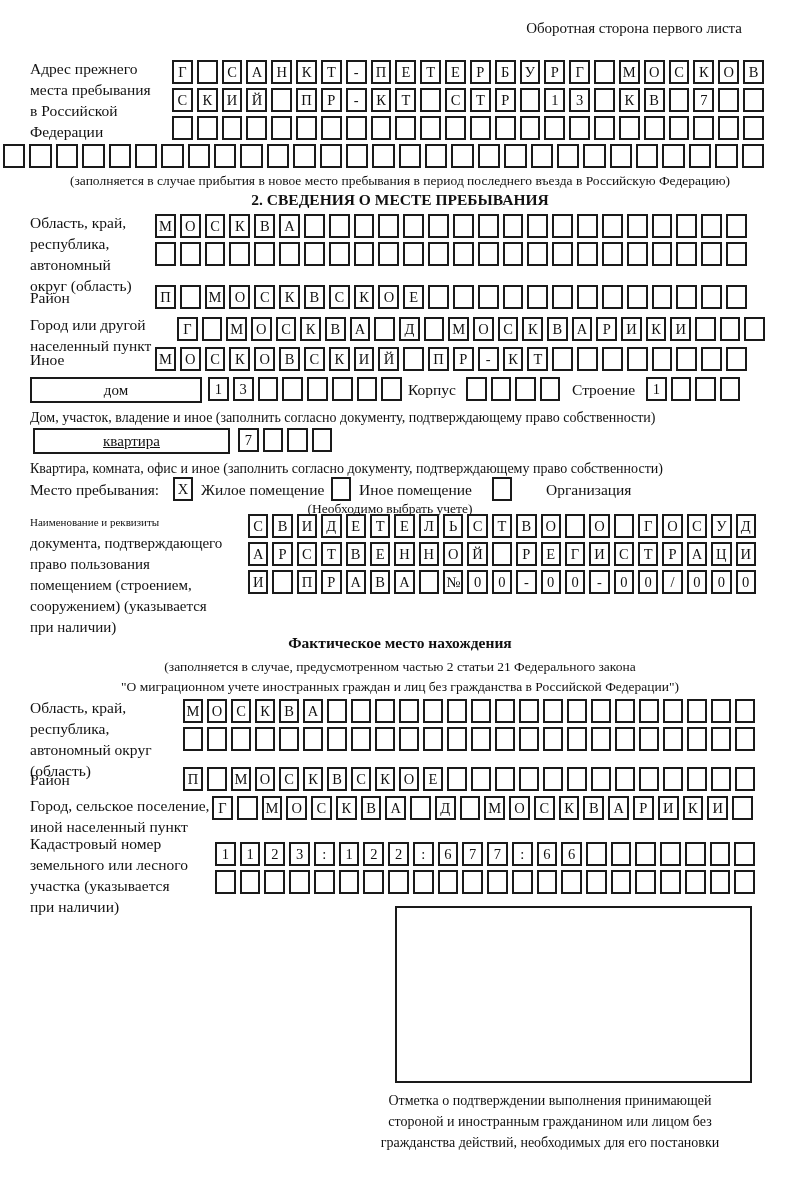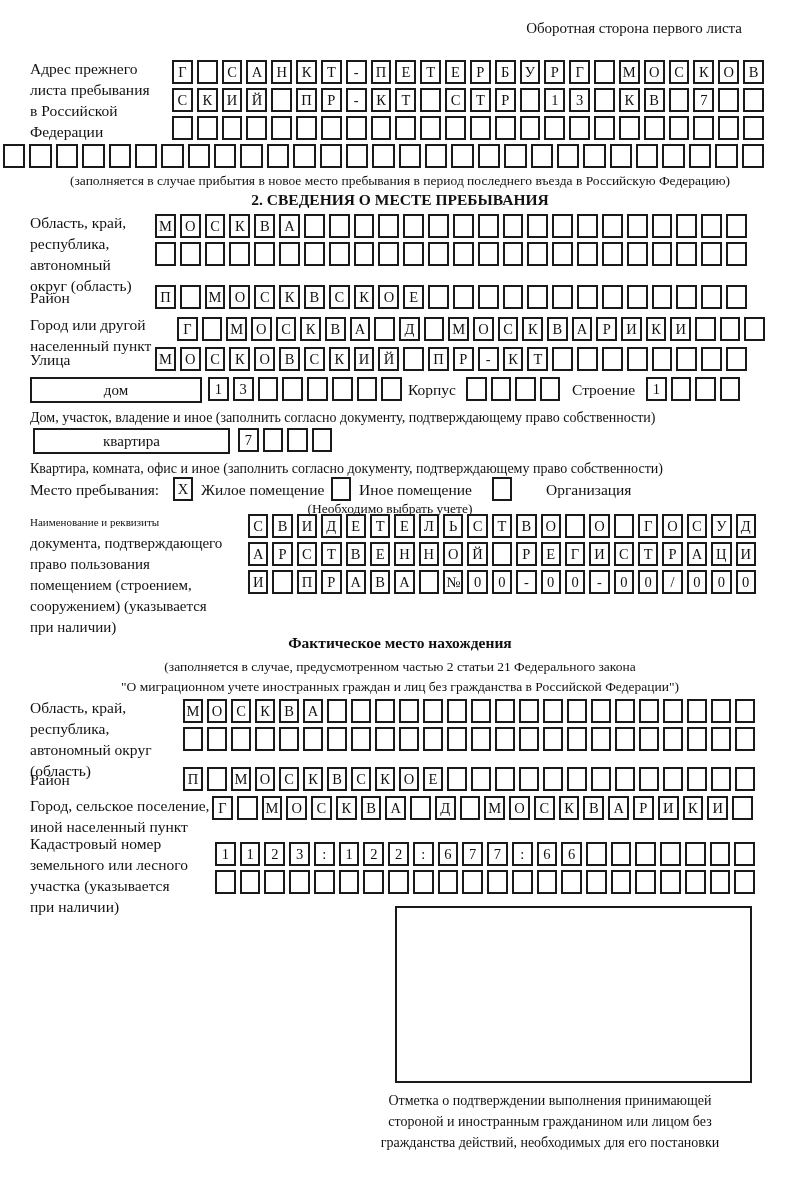--- a/index.html
+++ b/index.html
@@ -51,21 +51,21 @@
 </style>
 </head>
 <body>
 
 <div id="sheet">
 
   <div class="abs lbl" style="top:18px; right:58px; font-size:15px;">Оборотная сторона первого листа</div>
 
   <div class="abs" style="left:30px; top:58px;">
     <div class="lbl">Адрес прежнего</div>
-    <div class="lbl">листа пребывания</div>
+    <div class="lbl">места пребывания</div>
     <div class="lbl">в Российской</div>
     <div class="lbl">Федерации</div>
   </div>
   <div class="abs cells" style="left:172px; top:60px;  width:592px;">
       <div class="cell">Г</div>
       <div class="cell"></div>
       <div class="cell">С</div>
       <div class="cell">А</div>
       <div class="cell">Н</div>
       <div class="cell">К</div>
@@ -286,21 +286,21 @@
       <div class="cell">А</div>
       <div class="cell">Р</div>
       <div class="cell">И</div>
       <div class="cell">К</div>
       <div class="cell">И</div>
       <div class="cell"></div>
       <div class="cell"></div>
       <div class="cell"></div>
     </div>
 
-  <div class="abs lbl" style="left:30px; top:349px;">Улица</div>
+  <div class="abs lbl" style="left:30px; top:349px;">Иное</div>
   <div class="abs cells" style="left:155px; top:347px; width:592px;">
       <div class="cell">М</div>
       <div class="cell">О</div>
       <div class="cell">С</div>
       <div class="cell">К</div>
       <div class="cell">О</div>
       <div class="cell">В</div>
       <div class="cell">С</div>
       <div class="cell">К</div>
       <div class="cell">И</div>
@@ -341,21 +341,21 @@
     </div>
   <div class="abs lbl" style="left:572px; top:379px;">Строение</div>
   <div class="abs cells" style="left:646px; top:377px; width:94px;">
       <div class="cell">1</div>
       <div class="cell"></div>
       <div class="cell"></div>
       <div class="cell"></div>
     </div>
   <div class="abs cap14" style="left:30px; top:407px;">Дом, участок, владение и иное (заполнить согласно документу, подтверждающему право собственности)</div>
 
-  <div class="abs wbox" style="left:33px; top:428px; width:197px;">квартира</div>
+  <div class="abs wbox" style="left:33px; top:428px; width:197px;text-decoration:underline;">квартира</div>
   <div class="abs cells" style="left:238px; top:428px; width:94px;">
       <div class="cell">7</div>
       <div class="cell"></div>
       <div class="cell"></div>
       <div class="cell"></div>
     </div>
   <div class="abs cap14" style="left:30px; top:458px;">Квартира, комната, офис и иное (заполнить согласно документу, подтверждающему право собственности)</div>
 
   <div class="abs lbl" style="left:30px; top:479px;">Место пребывания:</div>
   <div class="abs ckbox" style="left:173px; top:477px;">X</div>

